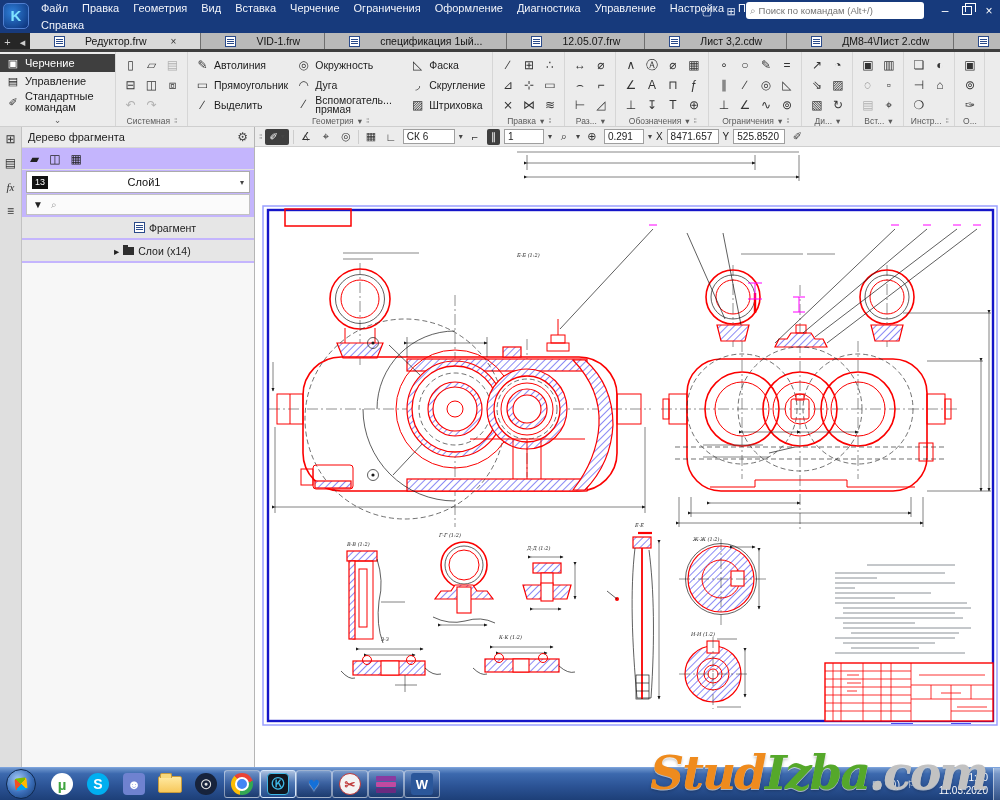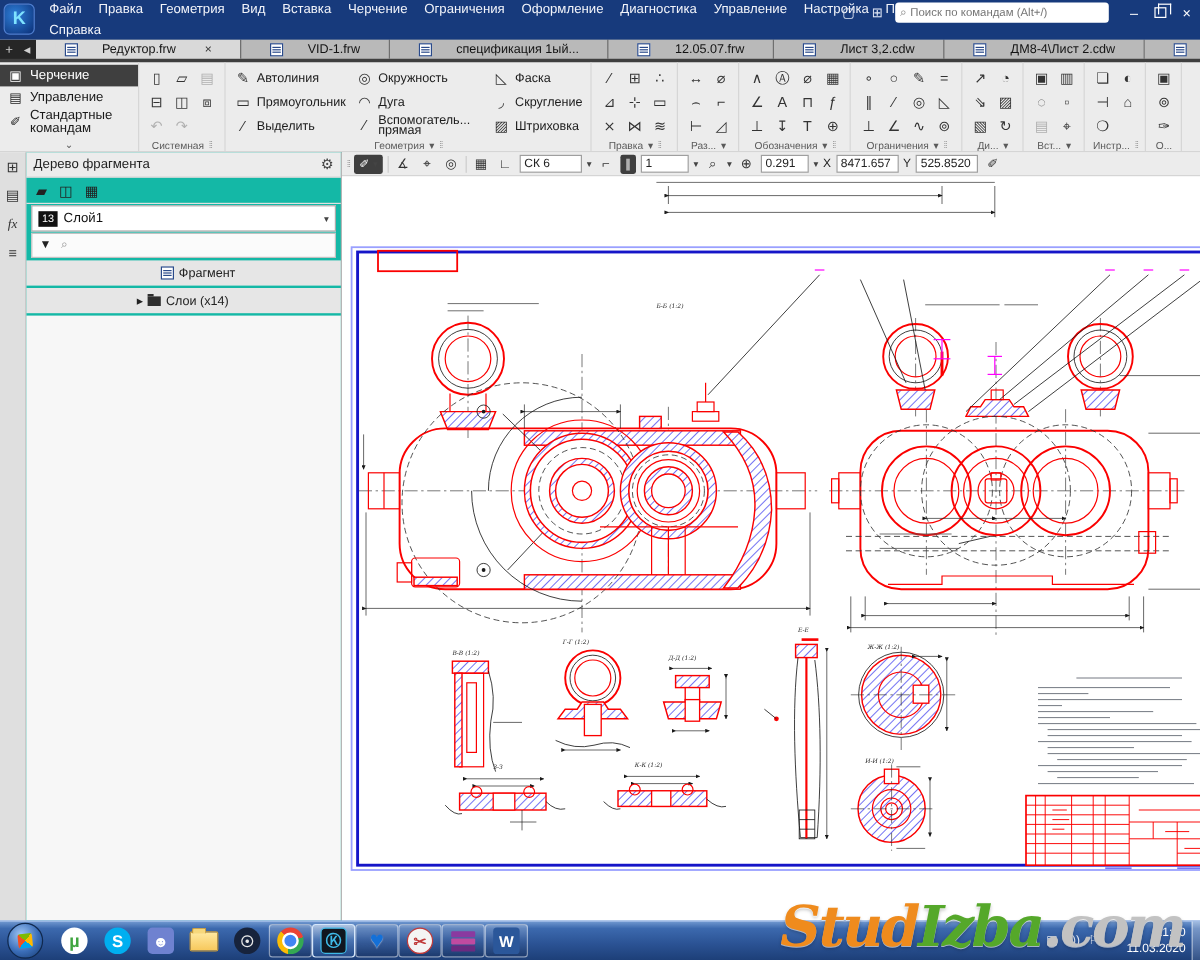--- a/index.html
+++ b/index.html
@@ -60,29 +60,29 @@
   .gtool .gi { width:15px; text-align:center; font-size:12px; color:#333; flex:none; }
   .gtool.wrap { white-space:normal; line-height:9.5px; width:112px; }
   .ribbon .fill { flex:1; border-right:none; }
 
   
   .main { flex:1; display:flex; min-height:0; }
   .leftstrip { width:22px; background:#dfdfdf; border-right:1px solid #c2c2c2; display:flex; flex-direction:column; align-items:center; padding-top:4px; gap:8px; flex:none; }
   .lsico { width:16px; height:16px; font-size:12px; color:#333; text-align:center; line-height:16px; }
   .lsico.fx { font-style:italic; font-family:"Liberation Serif",serif; font-weight:normal; font-size:11px; }
 
-  .treepanel { width:263px; background:#14b8a6; border-right:1px solid #b5b5b5; display:flex; flex-direction:column; flex:none; }
+  .treepanel { width:233px; background:#c4b5fd; border-right:1px solid #b5b5b5; display:flex; flex-direction:column; flex:none; }
   .tp-header { height:21px; background:#ececec; display:flex; align-items:center; padding:0 6px; border-bottom:1px solid #d8d8d8; }
   .tp-title { flex:1; color:#222; font-size:11px; }
   .tp-gear { color:#444; font-size:12px; }
   .tp-icons { height:22px; display:flex; align-items:center; gap:10px; padding:0 8px; border-bottom:1px solid #e0e0e0; }
   .tp-icons span { font-size:12px; color:#222; }
   .tp-layer { height:22px; display:flex; align-items:center; margin:1px 4px; border:1px solid #ababab; background:#fff; padding:0 5px; gap:5px; }
   .badge { background:#111; color:#fff; font-size:9px; padding:0 3px; height:13px; line-height:13px; }
-  .tp-layer .name { flex:1; color:#111; }
+  .tp-layer .name { flex:1; color:#111;text-align:center; }
   .tp-filter { height:21px; display:flex; align-items:center; margin:0 4px 2px 4px; border:1px solid #c2c2c2; background:#fbfbfb; padding:0 6px; gap:8px; }
   .funnel { color:#222; font-size:10px; }
   .tp-filter .mag { color:#9a9a9a; font-size:10px; }
   .tp-row { height:21px; background:#e6e6e6; margin-bottom:2px; display:flex; align-items:center; font-size:10.5px; color:#222; gap:4px; }
   .tp-row .ind { flex:none; }
   .folder { width:11px; height:8px; background:#2e2e2e; position:relative; display:inline-block; }
   .folder::before { content:""; position:absolute; top:-2px; left:0; width:5px; height:2px; background:#2e2e2e; }
   .tp-body { flex:1; background:#f7f7f7; }
 
   .rightcol { flex:1; display:flex; flex-direction:column; min-width:0; }

